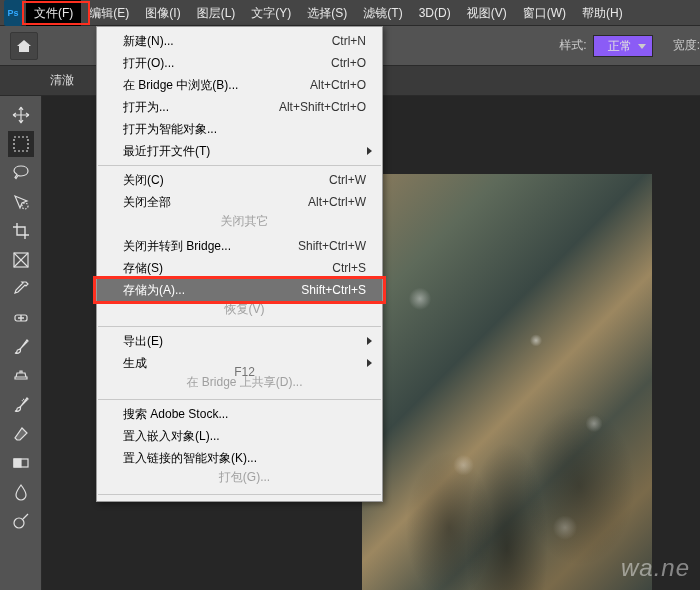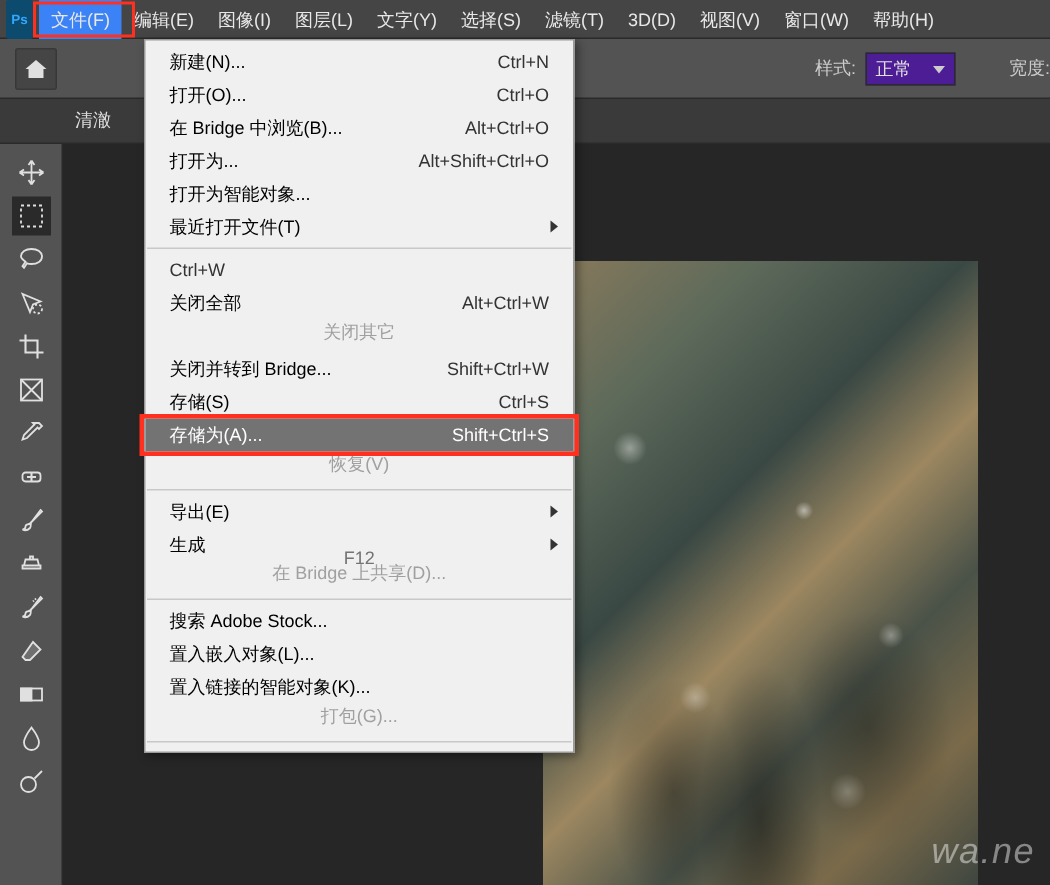--- a/index.html
+++ b/index.html
@@ -1,30 +1,30 @@
 <!DOCTYPE html>
 <html><head>
 <meta charset="utf-8">
 <style>
   * { margin: 0; padding: 0; box-sizing: border-box; font-family: "Microsoft YaHei", "PingFang SC", sans-serif; }
   body { background: #323232; width: 700px; height: 590px; overflow: hidden; position: relative; color: #e8e8e8; font-size: 12px; }
   
   .menubar { height: 26px; background: #454545; display: flex; align-items: center; padding-left: 4px; border-bottom: 1px solid #2a2a2a; }
   .ps-logo { width: 18px; height: 26px; background: #0c4a6e; color: #31a8ff; font-size: 9px; font-weight: bold; display: flex; align-items: center; justify-content: center; border-radius: 2px; margin-right: 4px; }
   .menu-item { padding: 0 8px; height: 26px; line-height: 26px; color: #e8e8e8; cursor: default; }
-  .menu-item.active { background: #3b82f6; }
+  .menu-item.active { background: #000000; }
   .hl-red { border: 2px solid #ff3020; position: absolute; left: 22px; top: 1px; width: 68px; height: 24px; pointer-events: none; z-index: 50; }
   
   .optbar { height: 40px; background: #535353; display: flex; align-items: center; padding-left: 10px; border-bottom: 1px solid #2a2a2a; color: #e0e0e0; }
   .home-btn { width: 28px; height: 28px; background: #454545; border: 1px solid #383838; display: flex; align-items: center; justify-content: center; border-radius: 2px; }
   .home-shape { width: 14px; height: 12px; position: relative; }
   .home-shape::before { content: ""; position: absolute; left: 0; top: 0; border-left: 7px solid transparent; border-right: 7px solid transparent; border-bottom: 6px solid #e0e0e0; }
   .home-shape::after { content: ""; position: absolute; left: 2px; top: 5px; width: 10px; height: 7px; background: #e0e0e0; }
   .opt-label { margin-left: 8px; color: #ccc; }
-  .opt-select { margin-left: 6px; background: #4c1d95; border: 1px solid #2a2a2a; color: #e0e0e0; height: 22px; padding: 0 20px 0 6px; position: relative; min-width: 60px; line-height: 20px; }
+  .opt-select { margin-left: 6px; background: #8b5cf6; border: 1px solid #2a2a2a; color: #e0e0e0; height: 22px; padding: 0 20px 0 6px; position: relative; min-width: 60px; line-height: 20px; text-align: right; }
   .opt-select::after { content: ""; position: absolute; right: 6px; top: 8px; border-left: 4px solid transparent; border-right: 4px solid transparent; border-top: 5px solid #ccc; }
   .spacer { flex: 1; }
   
   .tabbar { height: 30px; background: #3a3a3a; display: flex; align-items: center; padding-left: 50px; color: #ddd; border-bottom: 1px solid #2a2a2a; }
   
   .workspace { position: absolute; left: 0; top: 96px; right: 0; bottom: 0; display: flex; }
   .toolbox { width: 42px; background: #535353; display: flex; flex-direction: column; align-items: center; padding-top: 6px; gap: 3px; border-right: 1px solid #2a2a2a; }
   .tool { width: 26px; height: 26px; display: flex; align-items: center; justify-content: center; color: #e0e0e0; position: relative; cursor: default; }
   .tool svg { width: 18px; height: 18px; }
   .tool.sel { background: #2a2a2a; }
@@ -36,21 +36,21 @@
      radial-gradient(circle at 60% 40%,rgba(255,255,255,.5) 0,transparent 2%),
      radial-gradient(circle at 80% 60%,rgba(255,255,255,.35) 0,transparent 2.5%),
      radial-gradient(circle at 35% 70%,rgba(255,255,255,.3) 0,transparent 3%),
      radial-gradient(circle at 70% 85%,rgba(255,255,255,.25) 0,transparent 3%),
      radial-gradient(ellipse at 50% 90%,rgba(0,0,0,.4) 0,transparent 20%),
      radial-gradient(ellipse at 30% 85%,rgba(0,0,0,.35) 0,transparent 15%),
      radial-gradient(ellipse at 75% 75%,rgba(0,0,0,.3) 0,transparent 18%); }
   .watermark { position: absolute; right: 10px; bottom: 8px; color: rgba(255,255,255,.45); font-size: 24px; letter-spacing: 1px; font-style: italic; }
   
   .dropdown { position: absolute; left: 96px; top: 26px; width: 287px; background: #f0f0f0; color: #000; border: 1px solid #9a9a9a; box-shadow: 2px 2px 6px rgba(0,0,0,.4); z-index: 40; padding: 3px 0; }
-  .mi { display: flex; align-items: center; height: 22px; padding-left: 16px; padding-right: 16px; position: relative; cursor: default; }
+  .mi { display: flex; align-items: center; height: 22px; padding-left: 26px; padding-right: 16px; position: relative; cursor: default; }
   .mi .lbl { flex: 1; white-space: nowrap; }
   .mi .sc { color: #333; }
   .mi.disabled { color: #a0a0a0; flex-direction: column; }
   .mi.disabled .sc { color: #737373; margin-top: 47px; }
   .mi.sel { background: #737373; color: #fff; }
   .mi.sel .sc { color: #fff; }
   .mi.sub::after { content: ""; position: absolute; right: 10px; top: 7px; border-top: 4px solid transparent; border-bottom: 4px solid transparent; border-left: 5px solid #333; }
   .sep { height: 1px; background: #c8c8c8; margin: 3px 1px; }
   .hl-red2 { position: absolute; border: 3px solid #ff3020; left: -4px; width: 293px; pointer-events: none; z-index: 60; }
 </style>
@@ -75,21 +75,21 @@
 </div>
 <div class="hl-red"></div>
 
 <div class="optbar">
   <div class="home-btn">
       <div class="home-shape"></div>
     </div>
   <div class="spacer"></div>
   <span class="opt-label">样式:</span>
   <div class="opt-select"><span>正常</span></div>
-  <span class="opt-label" style="margin-left:36px">宽度:</span>
+  <span class="opt-label" style="margin-left:20px">宽度:</span>
 </div>
 
 <div class="tabbar">
   <span>清澈</span>
 </div>
 
 <div class="workspace">
   <div class="toolbox">
     <div class="tool">
         <svg viewBox="0 0 18 18" stroke="#e0e0e0" fill="none" stroke-width="1.2">
@@ -197,20 +197,21 @@
       <span class="sc">Alt+Shift+Ctrl+O</span>
     </div>
     <div class="mi">
       <span class="lbl">打开为智能对象...</span>
     </div>
     <div class="mi sub">
       <span class="lbl">最近打开文件(T)</span>
     </div>
     <div class="sep"></div>
     <div class="mi">
+      <span class="lbl">关闭(C)</span>
       <span class="sc">Ctrl+W</span>
     </div>
     <div class="mi">
       <span class="lbl">关闭全部</span>
       <span class="sc">Alt+Ctrl+W</span>
     </div>
     <div class="mi disabled">
       <span class="lbl">关闭其它</span>
       <span class="sc">Alt+Ctrl+P</span>
     </div>

